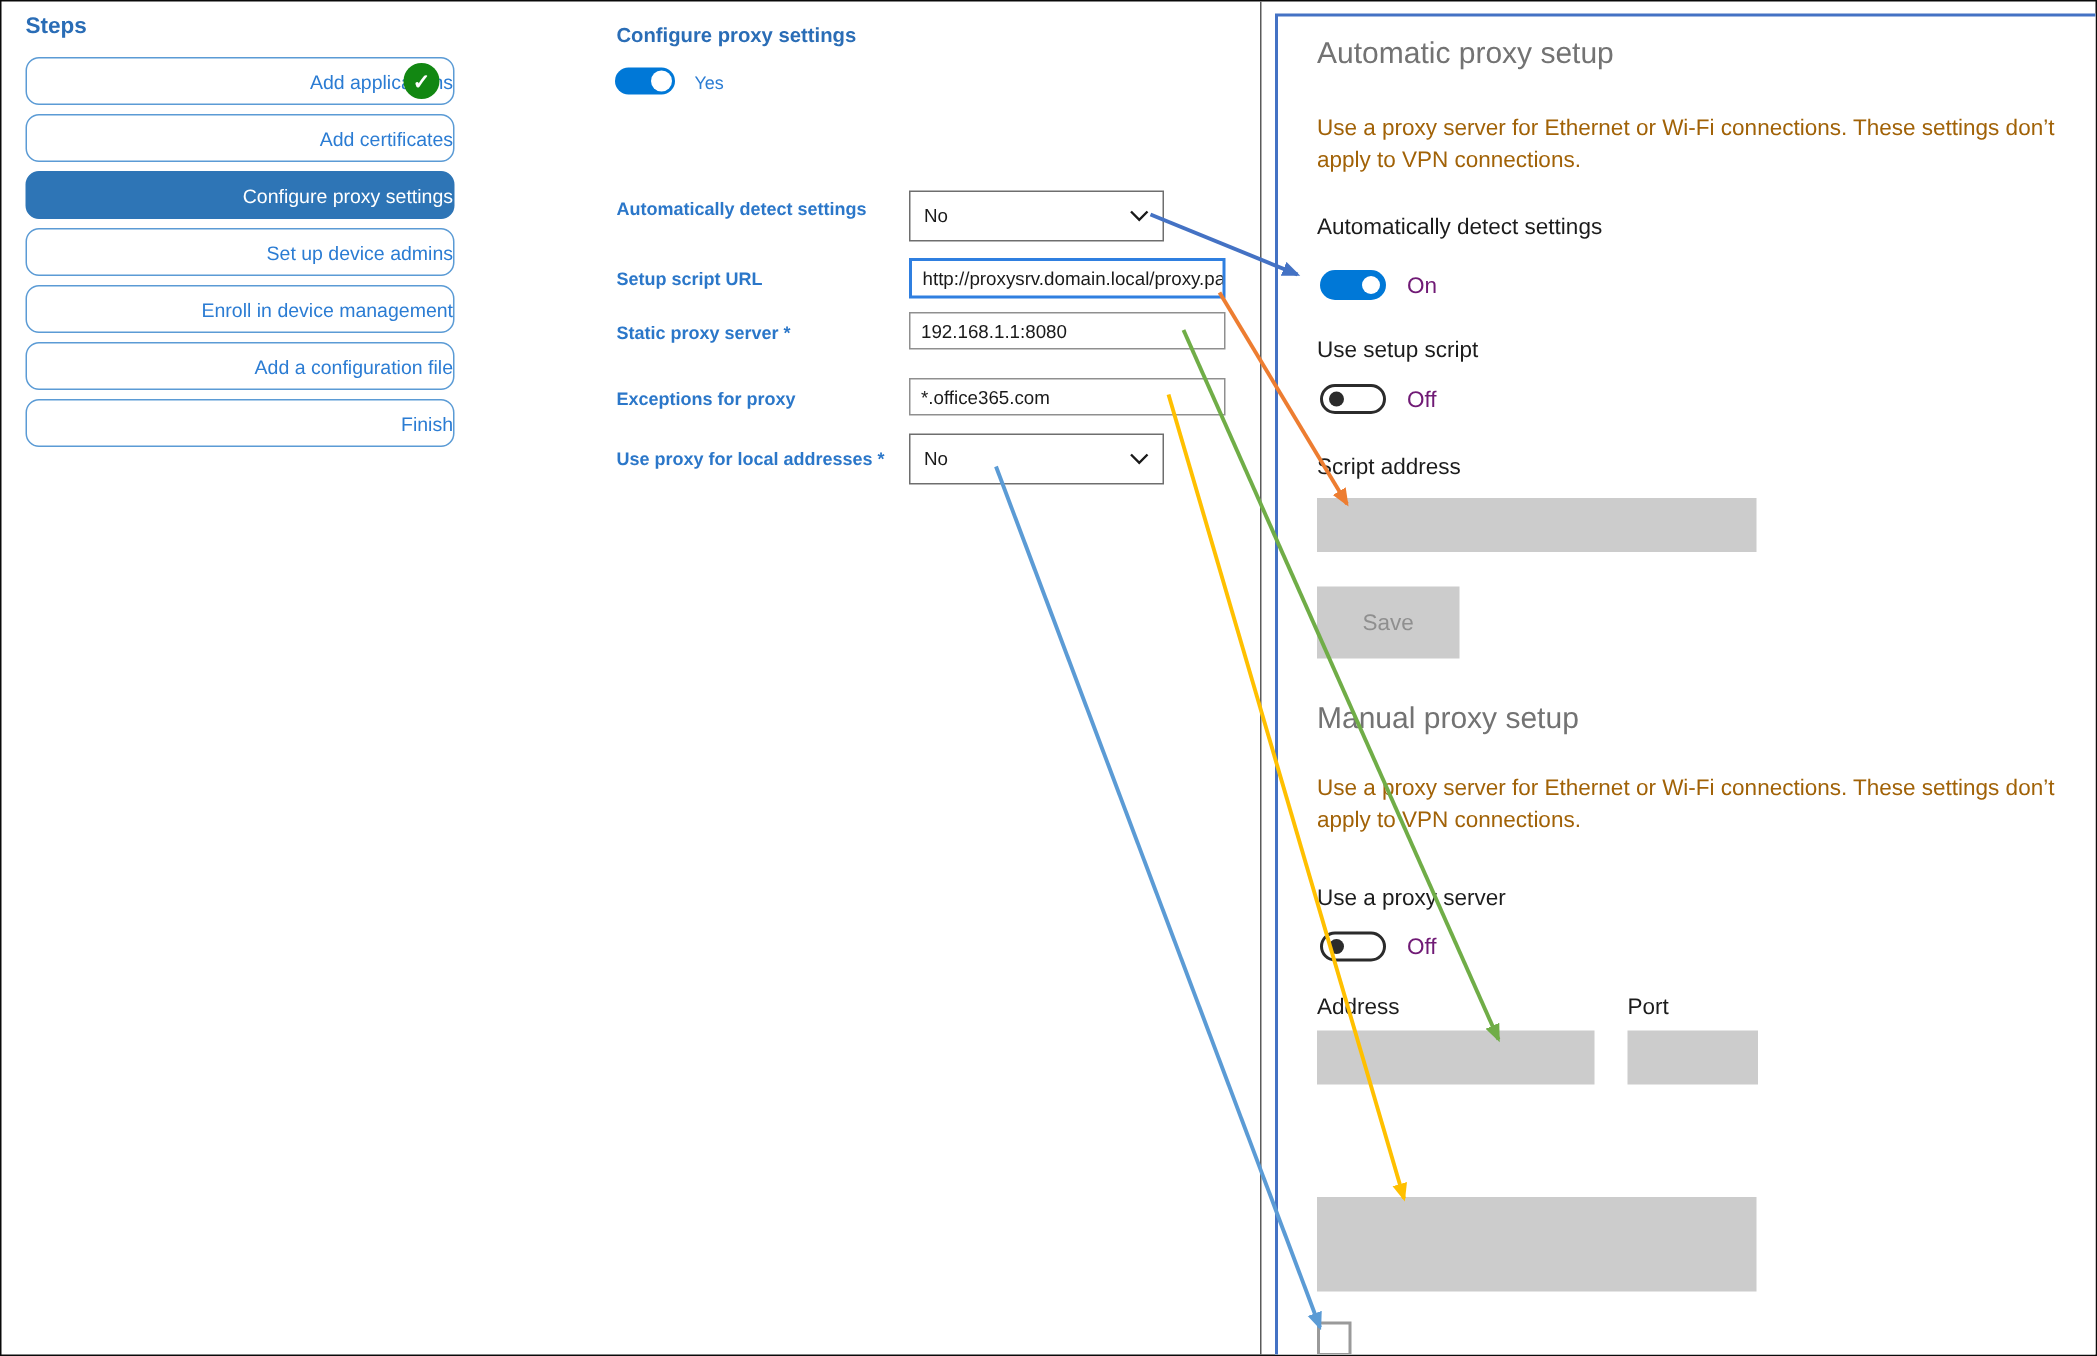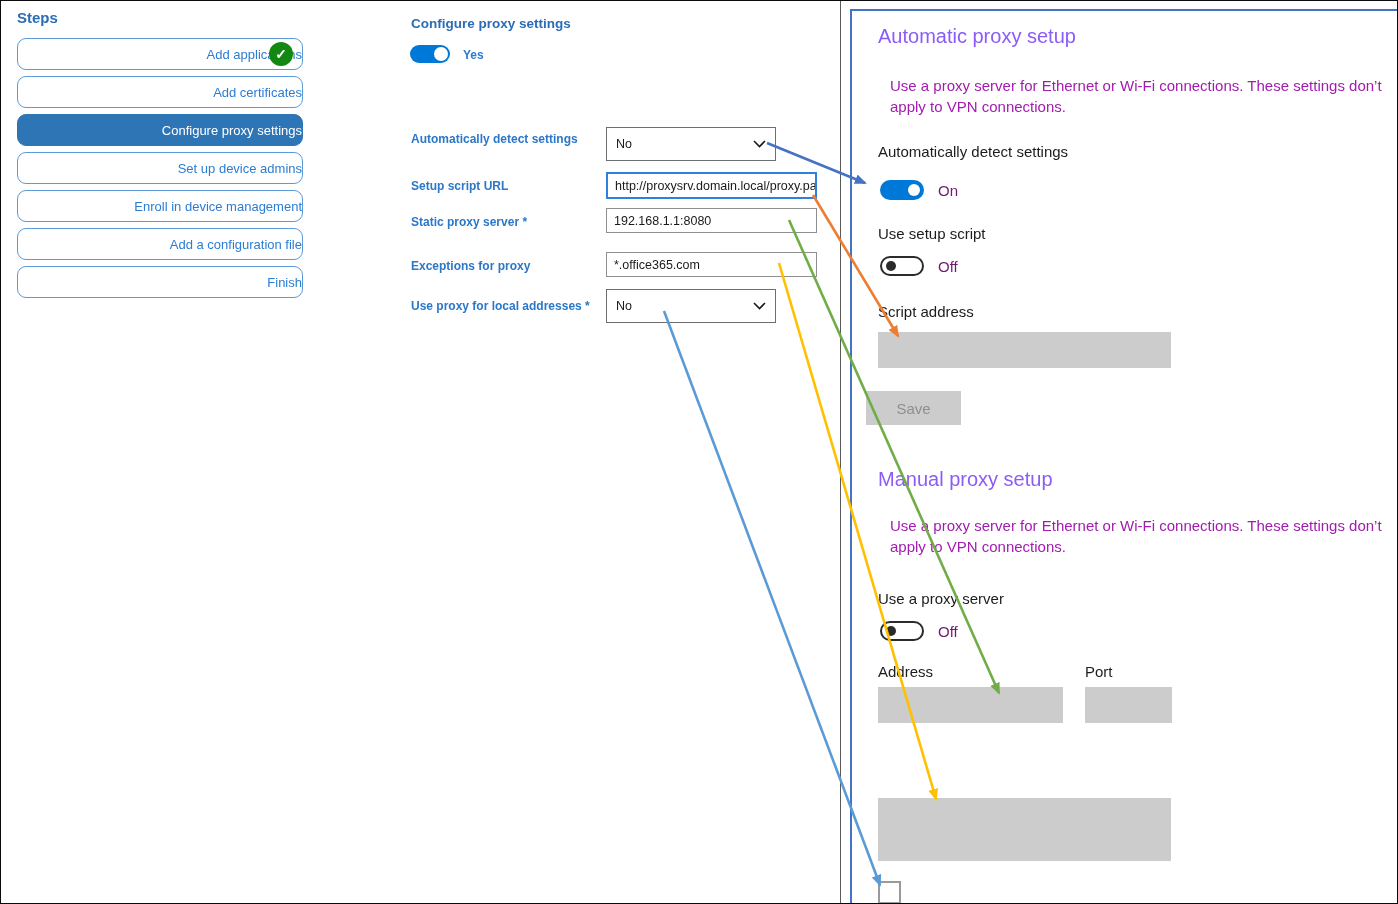--- a/index.html
+++ b/index.html
@@ -30,21 +30,21 @@
   #wizard { position:absolute; left:0; top:0; width:840px; height:904px; }
   #wizard .heading { position:absolute; left:410px; top:15px; color:#2a6db6; font-size:13.5px; font-weight:bold; }
   .toggle-sm {
     position:absolute; left:409px; top:44px; width:40px; height:18px; border-radius:9px;
     background:#0078D7; cursor:pointer;
   }
   .toggle-sm::after {
     content:""; position:absolute; right:2px; top:2px; width:14px; height:14px;
     border-radius:50%; background:#fff;
   }
-  #wizard .toggle-lbl { position:absolute; left:462px; top:47px; color:#2b7cd3; font-size:12px; font-weight:bold; }
+  #wizard .toggle-lbl { position:absolute; left:462px; top:47px; color:#2b7cd3; font-size:12px; font-weight:normal; }
   .f-label { position:absolute; left:410px; color:#2b77c9; font-size:12px; font-weight:600; }
   .f-input {
     position:absolute; left:605px; width:211px; height:25px; border:1px solid #8f8f8f;
     background:#fff; font-size:12.5px; color:#1a1a1a; display:flex; align-items:center;
     padding:0 7px; white-space:nowrap; overflow:hidden; cursor:text;
   }
   .f-input.focused { border:2px solid #2f7fe0; height:27px; }
   .f-select {
     position:absolute; left:605px; width:170px; height:24px; border:1px solid #6e6e6e;
     background:#fff; font-size:12.5px; color:#1a1a1a; display:flex; align-items:center;
@@ -53,43 +53,43 @@
   .chev svg { display:block; }
 
   
   #divider { position:absolute; left:839px; top:0; width:1px; height:904px; background:#5a5a5a; }
 
   
   #settings {
     position:absolute; left:849px; top:8px; right:-4px; bottom:-10px;
     border:2px solid #4472C4; background:#fff;
   }
-  #settings .h1 { position:absolute; left:26px; font-size:20px; font-weight:400; color:#8b5cf6; }
-  #settings .desc { position:absolute; left:38px; width:505px; font-size:15px; line-height:21px; color:#a21caf; }
+  #settings .h1 { position:absolute; left:26px; font-size:20px; font-weight:400; color:#737373; }
+  #settings .desc { position:absolute; left:26px; width:505px; font-size:15px; line-height:21px; color:#a16207; }
   #settings .lbl { position:absolute; left:26px; font-size:15px; color:#1c1c1c; }
   .toggle-on {
     position:absolute; left:28px; width:44px; height:20px; border-radius:10px;
     background:#0078D7; cursor:pointer;
   }
   .toggle-on::after {
     content:""; position:absolute; right:4px; top:4px; width:12px; height:12px;
     border-radius:50%; background:#fff;
   }
   .toggle-off {
     position:absolute; left:28px; width:44px; height:20px; border-radius:10px;
     background:#fff; border:2px solid #2b2b2b; cursor:pointer;
   }
   .toggle-off::after {
     content:""; position:absolute; left:4px; top:3px; width:10px; height:10px;
     border-radius:50%; background:#2b2b2b;
   }
   #settings .state { position:absolute; font-size:15px; color:#701a75; left:86px; }
   .gray-box { position:absolute; left:26px; background:#cccccc; }
   .save-btn {
-    position:absolute; left:14px; width:95px; height:34px; background:#cccccc;
+    position:absolute; left:26px; width:95px; height:48px; background:#cccccc;
     color:#8f8f8f; font-size:15px; display:flex; align-items:center; justify-content:center;
   }
   .chk { position:absolute; left:26px; width:23px; height:23px; border:2px solid #9a9a9a; background:#fff; cursor:pointer; }
   .chk-lbl { position:absolute; left:60px; font-size:15px; color:#7a7a7a; white-space:nowrap; }
 
   
   #arrows { position:absolute; left:0; top:0; width:1398px; height:904px; pointer-events:none; z-index:60; }
 </style>
 </head>
 <body>

